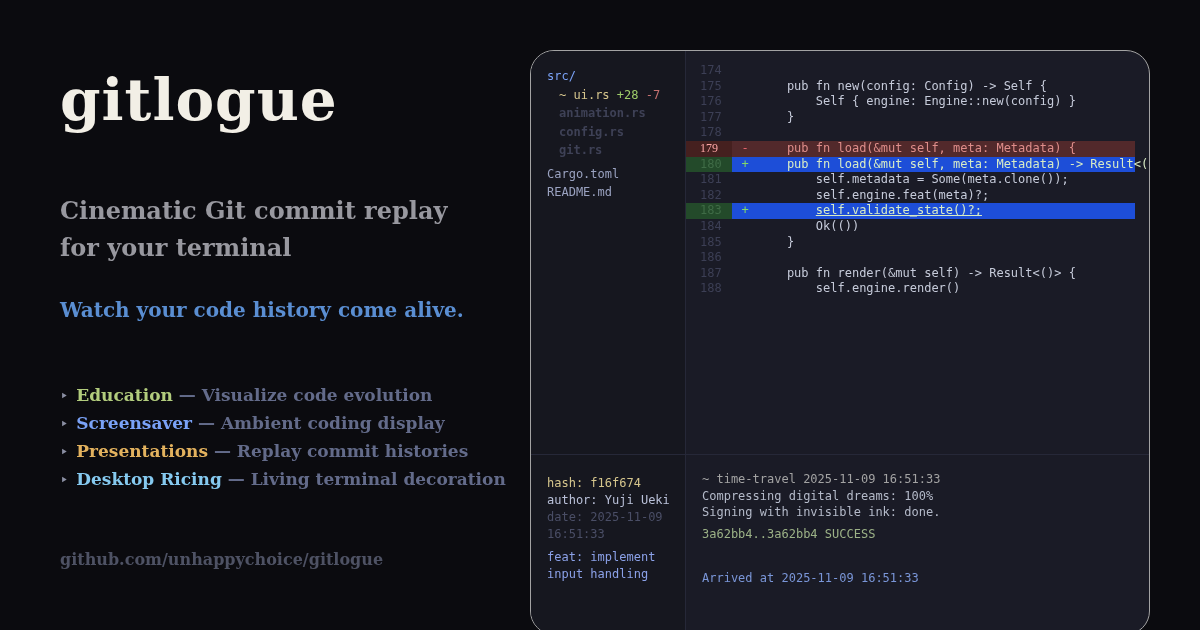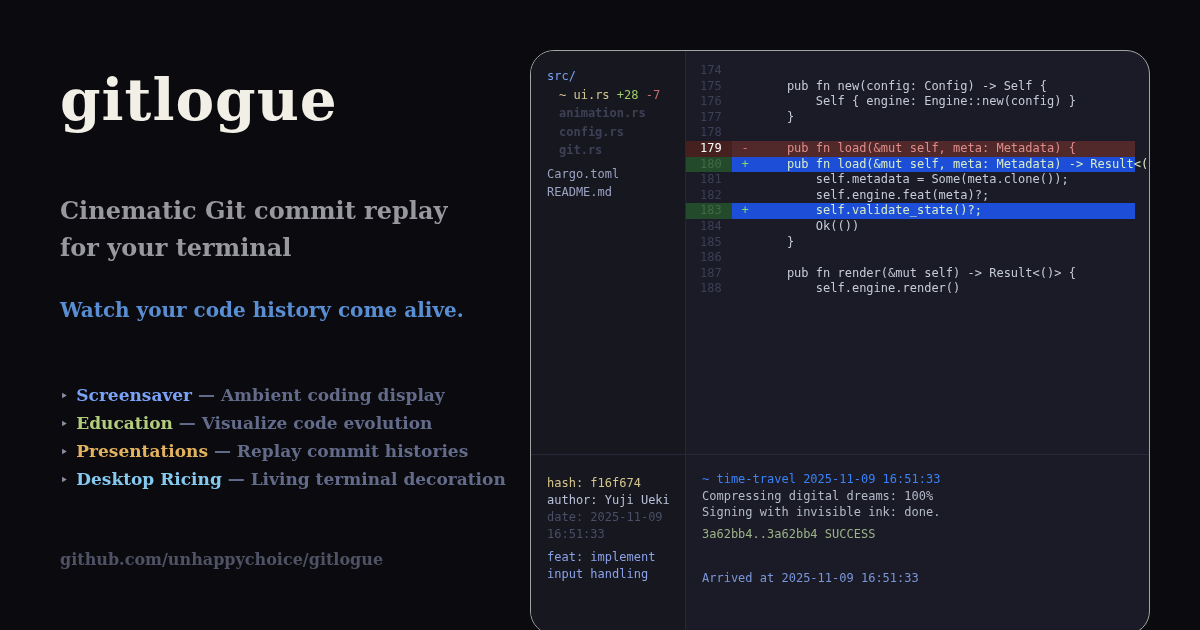--- a/index.html
+++ b/index.html
@@ -52,62 +52,62 @@
   .tree-dim { color:#3e4156; padding-left:12px;font-weight:bold; }
   .tree-other { color:#9aa2c0; }
   .tree-gap { height:5px; }
 
   .code { padding:12px 14px 0 0; overflow:hidden; }
   .code-row { display:flex; line-height:15.6px; white-space:pre; }
   .code-row .gutter { flex:0 0 46px; padding-left:14px; color:#3c3f55; }
   .code-row .marker { flex:0 0 26px; text-align:center; }
   .code-row .text { color:#c6cbda; }
   .code-row.del { background:#52292b; }
-  .code-row.del .gutter { background:#45201f; color:#ffffff; }
+  .code-row.del .gutter { background:#45201f; color:#fca5a5;font-family:Liberation Serif, serif; }
   .code-row.del .marker { color:#e0646c; }
   .code-row.del .text { color:#de8d8a; }
   .code-row.add { background:#1d4ed8; }
   .code-row.add .gutter { background:#234a2a; color:#3f6b46; }
   .code-row.add .marker { color:#82d868; }
   .code-row.add .text { color:#d8ecc5; }
-  .code-row .typed { }
+  .code-row .typed { text-decoration:underline; }
 
   .commit {
     background:#16171f; border-right:1px solid #262838; border-top:1px solid #262838;
     padding:20px 0 0 16px; line-height:17px; white-space:nowrap;
   }
   .commit .hash { color:#d6c68d; }
   .commit .author { color:#b9c0d8; }
   .commit .date { color:#4a4e66; }
   .commit .gap { height:6px; }
   .commit .msg { color:#8ba1e8; }
 
   .status {
     border-top:1px solid #262838;
     padding:16px 0 0 16px; line-height:16.5px; white-space:nowrap;
   }
-  .status .l1 { color:#3b82f6; }
+  .status .l1 { color:#a3a3a3; }
   .status .l2, .status .l3 { color:#b4bac9; }
   .status .gap { height:5px; }
   .status .l4 { color:#9cb287; }
   .status .l5 { color:#7a96d8;margin-top:28px; }
 </style>
 </head>
 <body>
 
 <section class="hero">
   <h1>gitlogue</h1>
   <p class="subtitle">
     <span>Cinematic Git commit replay</span><br>
     <span>for your terminal</span>
   </p>
   <p class="tagline">Watch your code history come alive.</p>
   <ul class="features" id="feature-list">
+      <li><span class="bullet">‣</span><span class="kw" style="color: rgb(178, 204, 125);">Education</span><span class="desc"> — Visualize code evolution</span></li>
       <li><span class="bullet">‣</span><span class="kw" style="color: rgb(122, 162, 247);">Screensaver</span><span class="desc"> — Ambient coding display</span></li>
-      <li><span class="bullet">‣</span><span class="kw" style="color: rgb(178, 204, 125);">Education</span><span class="desc"> — Visualize code evolution</span></li>
       <li><span class="bullet">‣</span><span class="kw" style="color: rgb(227, 178, 94);">Presentations</span><span class="desc"> — Replay commit histories</span></li>
       <li><span class="bullet">‣</span><span class="kw" style="color: rgb(133, 201, 239);">Desktop Ricing</span><span class="desc"> — Living terminal decoration</span></li>
     </ul>
 </section>
 <p class="footer-link">github.com/unhappychoice/gitlogue</p>
 
 <section class="terminal">
   <div class="sidebar">
     <div class="tree-root">src/</div>
     <div class="tree-active"><span><span>~ </span><span>ui.rs</span></span> <span class="added">+28</span> <span class="removed">-7</span></div>

